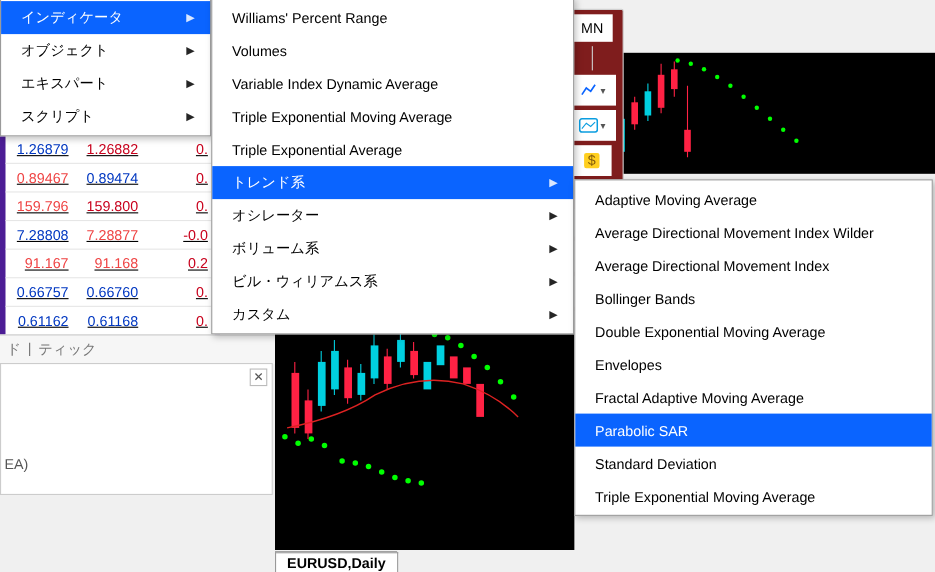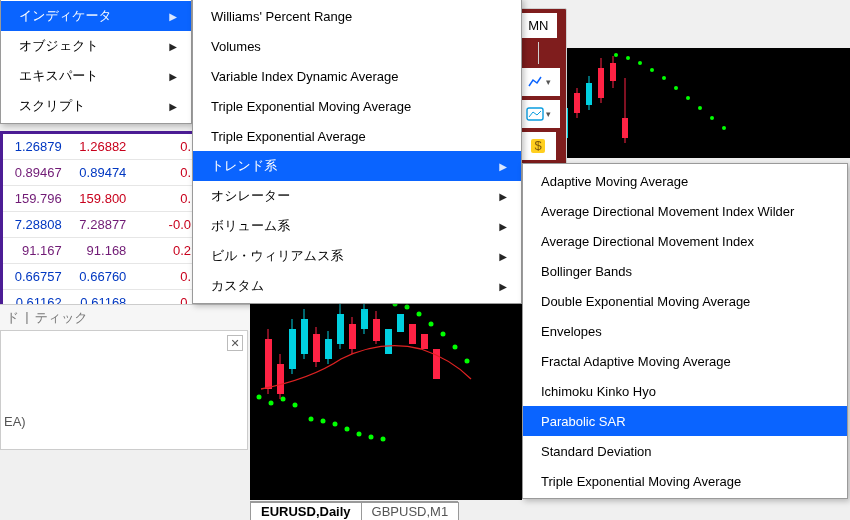--- a/index.html
+++ b/index.html
@@ -6,26 +6,26 @@
 body { width: 850px; height: 520px; background: #f0f0f0; overflow: hidden; position: relative; }
 
 
 .toolbar { position: absolute; top: 8px; left: 510px; display: flex; align-items: center; gap: 4px; background: #7f1d1d; padding: 4px 6px; border: 1px solid #d0d0d0; border-radius: 2px; flex-direction: column; }
 .toolbar-btn { padding: 4px 8px; border: 1px solid transparent; background: #fff; cursor: pointer; display: flex; align-items: center; gap: 2px; }
 .tb-sep { width: 1px; height: 22px; background: #d0d0d0; margin: 0 2px; }
 .icon-box { width: 18px; height: 18px; display: inline-flex; align-items: center; justify-content: center; }
 .chev-down { font-size: 9px; color: #555; }
 
 
-.grid { position: absolute; left: 0; top: 131px; width: 200px; background: #fff; border: 3px solid #4c1d95; }
+.grid { position: absolute; left: 0; top: 118px; width: 200px; background: #fff; border: 5px solid #4c1d95; text-decoration: underline; }
 .grid-row { display: flex; border-bottom: 1px solid #e6e6e6; height: 26px; align-items: center; }
 .grid-cell { width: 65px; text-align: right; padding-right: 6px; overflow: hidden; white-space: nowrap; }
 .blue { color: #0037c1; }
 .red { color: #c8001c; }
-.black { color: #701a75; }
+.black { color: #ef4444; }
 
 
 .tabstrip { position: absolute; left: 0; top: 304px; display: flex; gap: 6px; padding: 4px 6px; border-top: 1px solid #ccc; background: #f6f6f6; width: 250px; }
 .tabstrip span { color: #777; }
 .tabsep { color: #ccc; }
 
 
 .mini-panel { position: absolute; left: 0; top: 330px; width: 248px; height: 120px; background: #fff; border: 1px solid #ccc; }
 .mini-close { position: absolute; right: 4px; top: 4px; width: 16px; height: 16px; background: #fff; border: 1px solid #bbb; text-align: center; line-height: 14px; color: #555; cursor: pointer; font-size: 11px; }
 .ea-frag { position: absolute; left: 0; top: 410px; color: #555; padding: 4px; }
@@ -126,21 +126,20 @@
       <circle cx="180" cy="15" r="2.5" fill="#0f0"></circle>
         <circle cx="192" cy="25" r="2.5" fill="#0f0"></circle>
       <circle cx="204" cy="38" r="2.5" fill="#0f0"></circle>
         <circle cx="216" cy="52" r="2.5" fill="#0f0"></circle>
     </g>
   </svg>
 </div>
 
 <div class="chart-tabs">
   <div class="chart-tab active">EURUSD,Daily</div>
-  <div class="chart-tab">GBPUSD,M1</div>
 </div>
 
 <div class="toolbar">
   <button class="toolbar-btn">
       <span>MN</span>
     </button>
   <div class="tb-sep"></div>
   <button class="toolbar-btn">
     <span class="icon-box">
         <svg width="16" height="16">
@@ -303,23 +302,20 @@
     </div>
     <div class="menu-item">
       <span>Double Exponential Moving Average</span>
     </div>
     <div class="menu-item">
       <span>Envelopes</span>
     </div>
     <div class="menu-item">
       <span>Fractal Adaptive Moving Average</span>
     </div>
-    <div class="menu-item">
-      <span>Ichimoku Kinko Hyo</span>
-    </div>
     <div class="menu-item highlight">
       <span>Parabolic SAR</span>
     </div>
     <div class="menu-item">
       <span>Standard Deviation</span>
     </div>
     <div class="menu-item">
       <span>Triple Exponential Moving Average</span>
     </div>
   </div>

